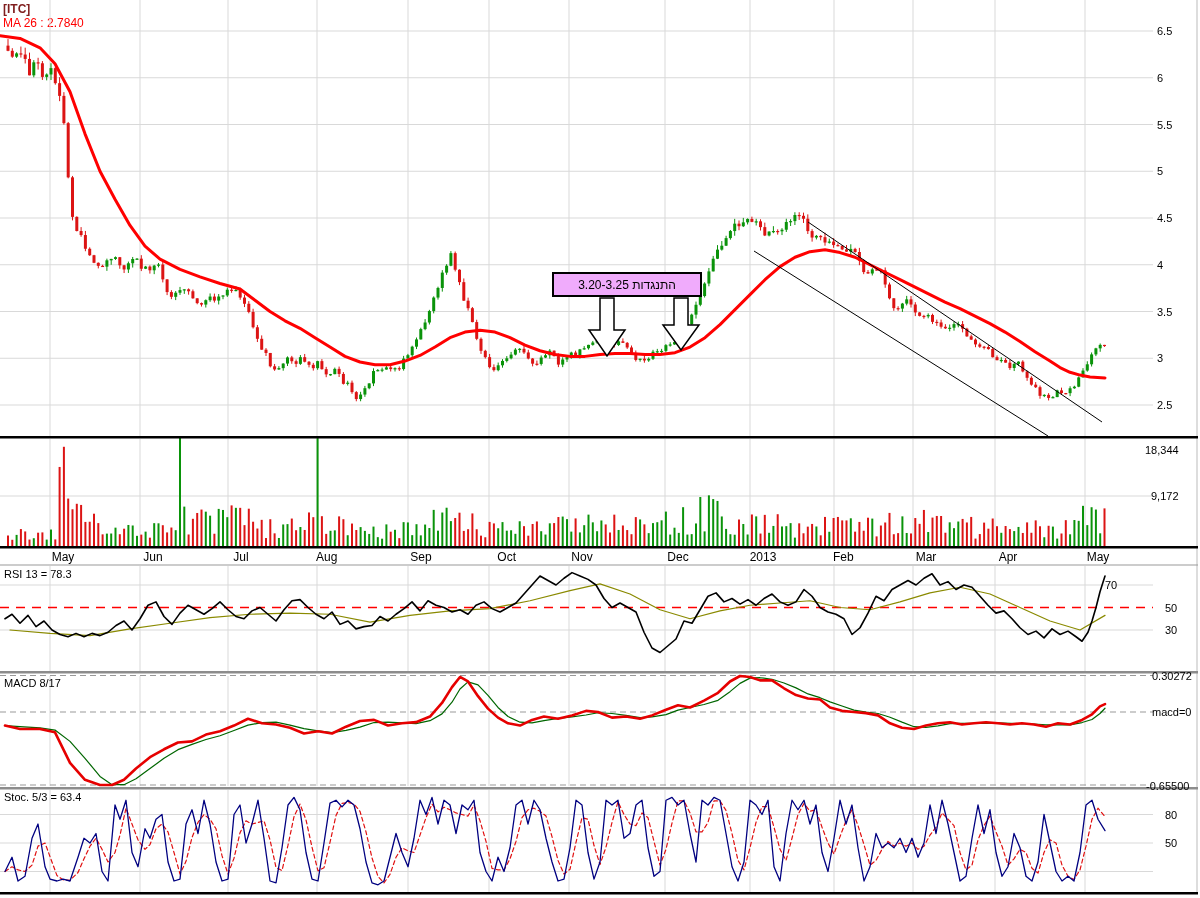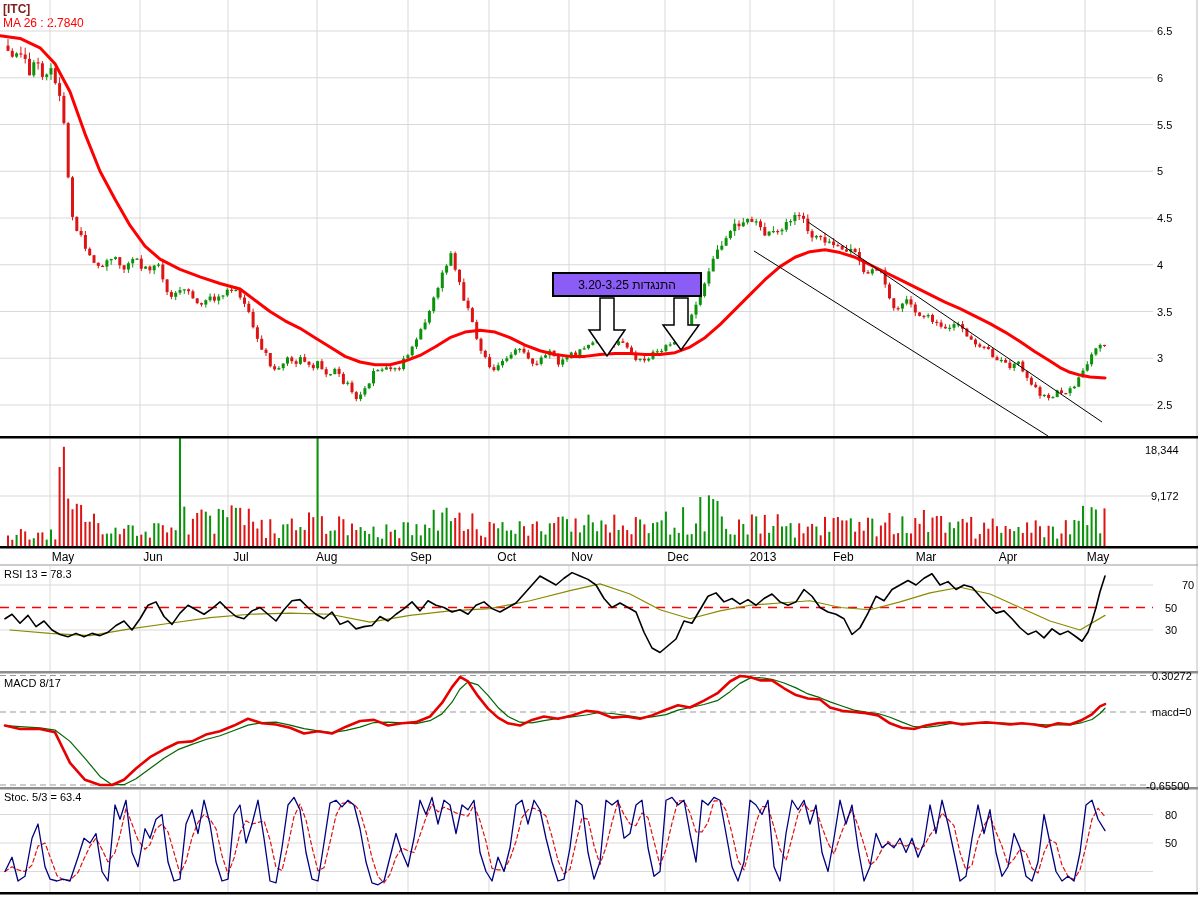--- a/index.html
+++ b/index.html
@@ -6,21 +6,21 @@
   #stage{position:relative;width:1200px;height:898px;background:#fff;overflow:hidden;
          font-family:"Liberation Sans",sans-serif;}
   .lbl{position:absolute;font-size:11px;color:#000;white-space:nowrap;line-height:12px;}
   #watermark{position:absolute;left:14px;top:2px;font-size:57px;letter-spacing:1px;
              color:#e2e2e2;z-index:0;font-family:"Liberation Sans",sans-serif;}
   #ticker{position:absolute;left:3px;top:2px;font-size:12px;font-weight:bold;color:#7f1d1d;z-index:1;}
   #maLabel{position:absolute;left:3px;top:16px;font-size:12px;color:#ff0000;z-index:1;}
   #plot{position:absolute;left:0;top:0;z-index:2;}
   #overlay{position:absolute;left:0;top:0;z-index:4;}
   .panelLbl{z-index:3;}
-  #annBox{position:absolute;left:552px;top:272px;width:146px;height:21px;background:#8b5cf6;
+  #annBox{position:absolute;left:552px;top:272px;width:146px;height:21px;background:#f0abfc;
           border:2px solid #000;z-index:4;display:flex;align-items:center;justify-content:center;
           font-size:12px;direction:rtl;}
   .axis{z-index:3;}
 </style>
 </head>
 <body>
 
 <div id="stage">
 
 
@@ -936,19 +936,19 @@
     <div class="lbl axis" style="left: 316px; top: 551px; width: 28px; text-align: left; font-size: 12px;">Aug</div>
     <div class="lbl axis" style="left: 407px; top: 551px; width: 28px; text-align: center; font-size: 12px;">Sep</div>
     <div class="lbl axis" style="left: 488px; top: 551px; width: 28px; text-align: right; font-size: 12px;">Oct</div>
     <div class="lbl axis" style="left: 568px; top: 551px; width: 28px; text-align: center; font-size: 12px;">Nov</div>
     <div class="lbl axis" style="left: 664px; top: 551px; width: 28px; text-align: center; font-size: 12px;">Dec</div>
     <div class="lbl axis" style="left: 749px; top: 551px; width: 28px; text-align: center; font-size: 12px;">2013</div>
     <div class="lbl axis" style="left: 833px; top: 551px; width: 28px; text-align: left; font-size: 12px;">Feb</div>
     <div class="lbl axis" style="left: 912px; top: 551px; width: 28px; text-align: center; font-size: 12px;">Mar</div>
     <div class="lbl axis" style="left: 994px; top: 551px; width: 28px; text-align: center; font-size: 12px;">Apr</div>
     <div class="lbl axis" style="left: 1084px; top: 551px; width: 28px; text-align: center; font-size: 12px;">May</div>
-    <div class="lbl axis" style="left: 1182px; top: 579px;">70</div>
+    <div class="lbl axis" style="left: 1105px; top: 579px;">70</div>
     <div class="lbl axis" style="left: 1165px; top: 601.5px;">50</div>
     <div class="lbl axis" style="left: 1165px; top: 624px;">30</div>
     <div class="lbl axis" style="left: 1165px; top: 808.5px;">80</div>
     <div class="lbl axis" style="left: 1165px; top: 837px;">50</div>
     <div class="lbl axis" style="left: 1165px; top: 865.5px; margin-top: 32px;">20</div>
   </div>
 
 </body></html>

